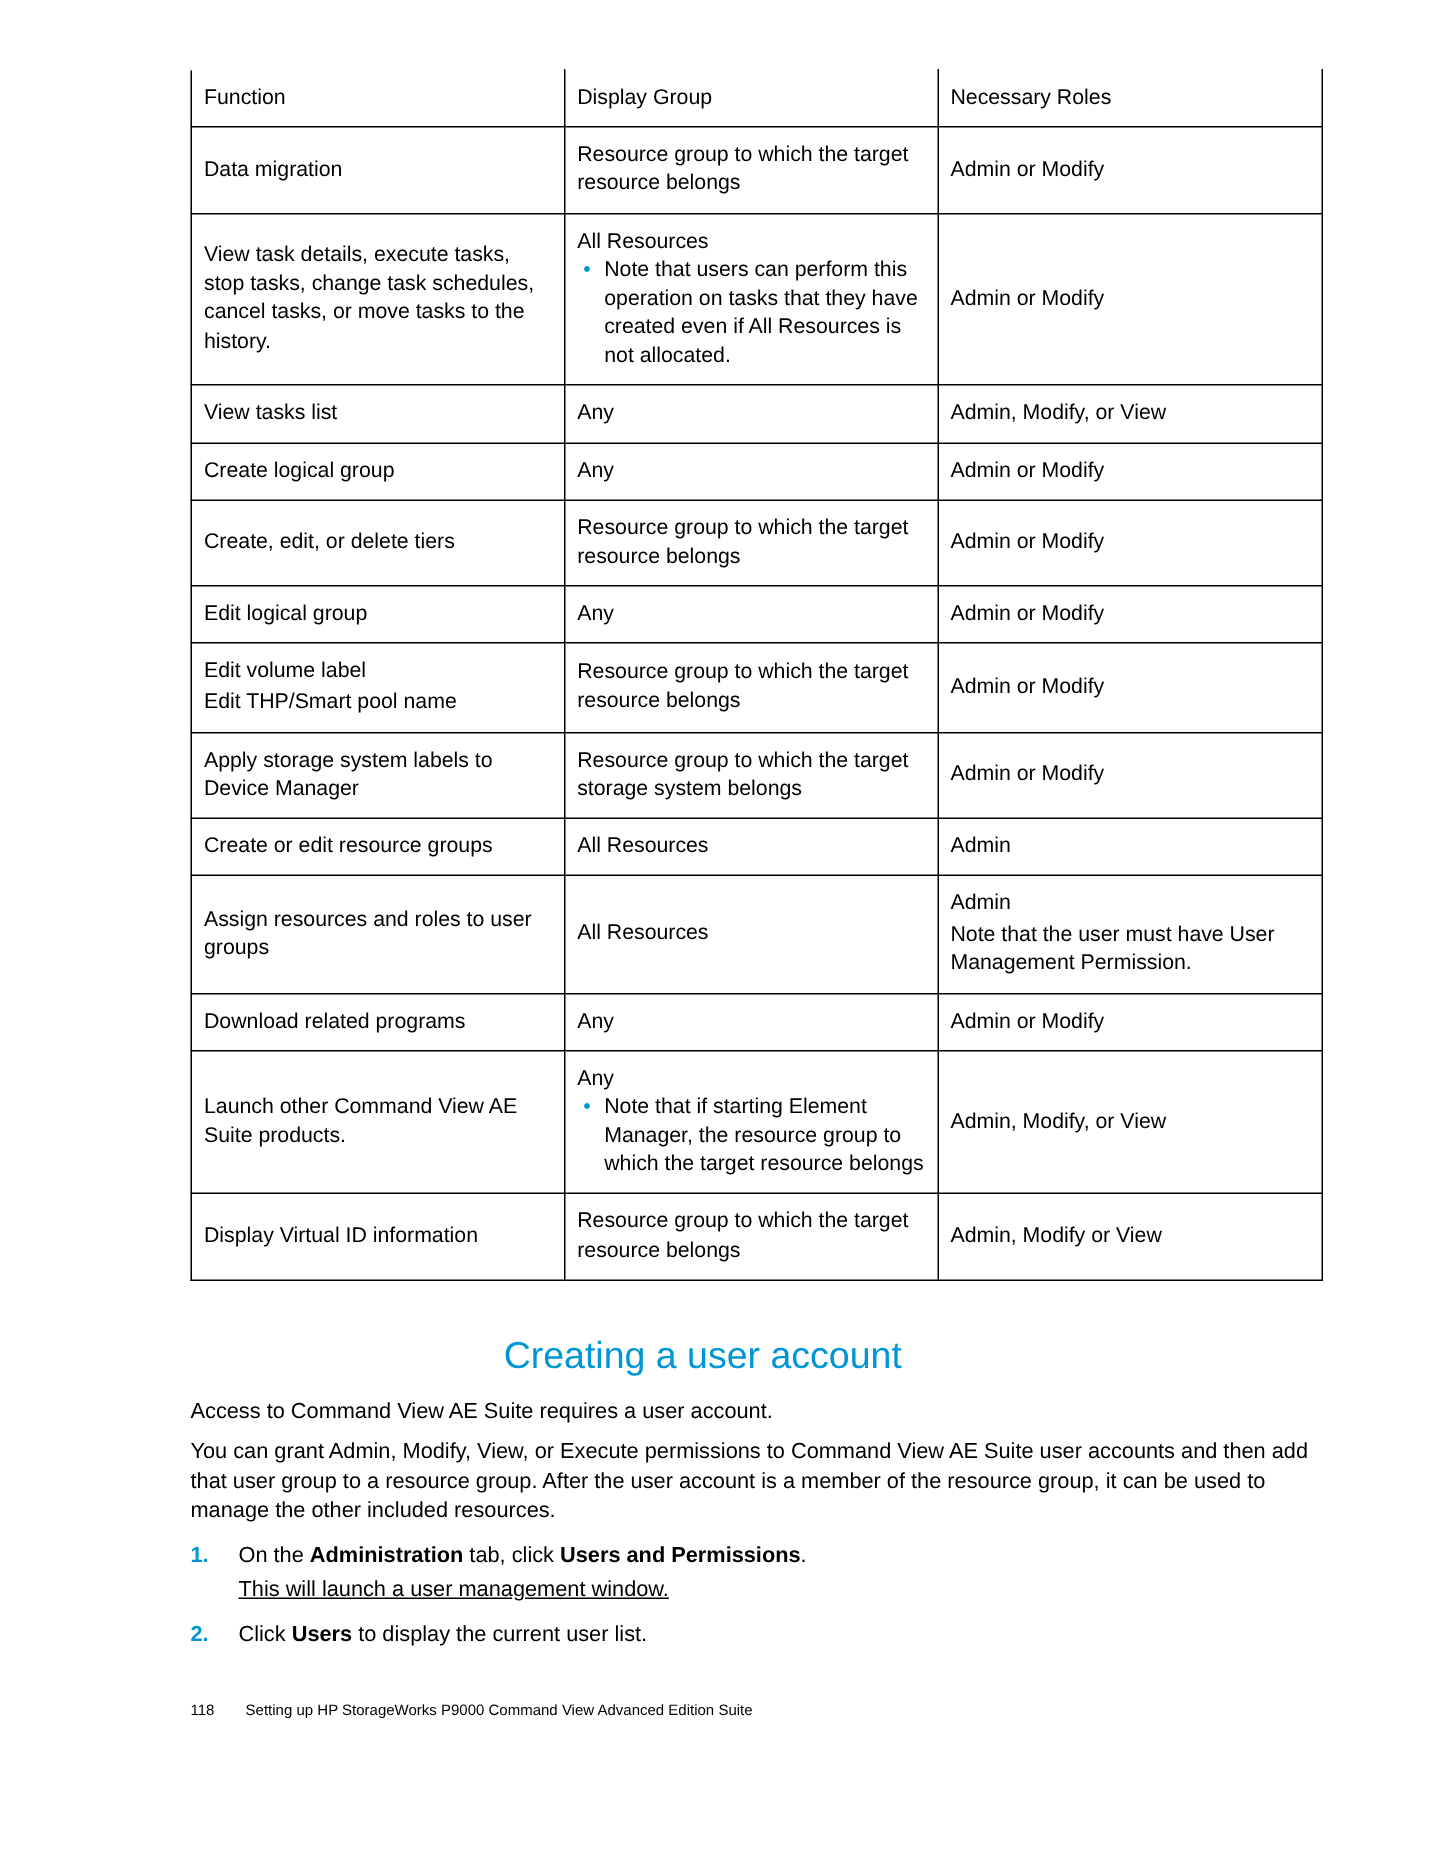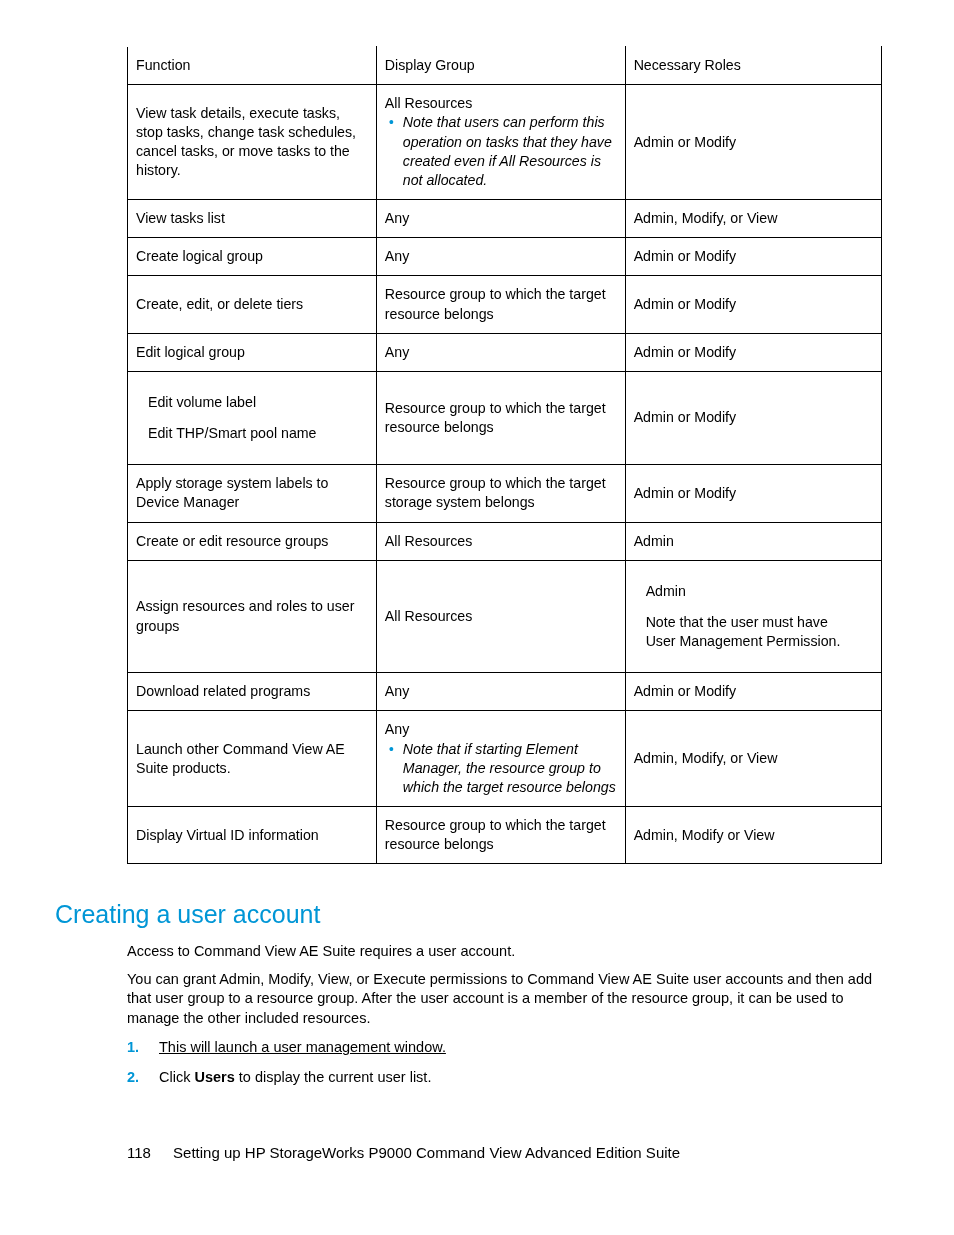--- a/index.html
+++ b/index.html
@@ -42,37 +42,37 @@
     border-right: 1px solid #000;
   }
   tr:first-child th {
     border-top: 1px solid #fff;
   }
   .celltop { vertical-align: top; }
   
   .cell-note {
     padding-left: 18px;
     position: relative;
-    font-style: italic;
   }
   .bullet::before {
     content: "•";
     color: #0096d6;
     position: absolute;
     left: 4px;
     top: 0;
   }
-  .multiline > div { margin: 12px; }
+  .multiline > div { margin: 0; }
   .multiline > div + div { margin-top: 2px; }
   
   h2.section-heading {
     font-size: 25px;
     font-weight: normal;
     color: #0096d6;
     margin: 34px 0 10px 0;
+    text-align: center;
   }
   p.body {
     margin: 8px 0 8px 0;
   }
   ol.steps {
     list-style: none;
     padding: 0;
     margin: 10px 0 0 0;
   }
   ol.steps > li {
@@ -89,42 +89,47 @@
   }
   .step-sub {
     margin-top: 4px;
     text-decoration: underline;
   }
   .b { font-weight: bold; }
   
   .footer {
     position: absolute;
     left: 127px;
-    bottom: 72px;
-    font-size: 15px;
+    bottom: 88px;
+    font-size: 10px;
   }
   .footer .pnum { margin-right: 18px; }
 </style>
 </head>
 <body>
 
 <div class="page-indent">
 <table>
   <colgroup>
         <col class="c1">
         <col class="c2">
         <col class="c3">
       </colgroup>
   <tbody>
         <tr>
     <th>Function</th>
     <th>Display Group</th>
     <th>Necessary Roles</th>
   </tr>
 
+  <tr>
+    <td>Data migration</td>
+    <td>Resource group to which the target resource belongs</td>
+    <td>Admin or Modify</td>
+  </tr>
 
   <tr>
     <td>View task details, execute tasks, stop tasks, change task schedules, cancel tasks, or move tasks to the history.</td>
     <td class="celltop">
       <div>All Resources</div>
       <div class="cell-note bullet">Note that users can perform this operation on tasks that they have created even if All Resources is not allocated.</div>
     </td>
     <td>Admin or Modify</td>
   </tr>
 
@@ -209,20 +214,23 @@
 
 <h2 class="section-heading">Creating a user account</h2>
 
 <div class="page-indent">
   <p class="body">Access to Command View AE Suite requires a user account.</p>
   <p class="body">You can grant Admin, Modify, View, or Execute permissions to Command View AE Suite user accounts and then add that user group to a resource group. After the user account is a member of the resource group, it can be used to manage the other included resources.</p>
 
   <ol class="steps">
     <li>
       <span class="num">1.</span>
+      <span>
+        <span>On the </span><span class="b">Administration</span><span> tab, click </span><span class="b">Users and Permissions</span><span>.</span>
+      </span>
       <div class="step-sub">This will launch a user management window.</div>
     </li>
     <li>
       <span class="num">2.</span>
       <span>
         <span>Click </span><span class="b">Users</span><span> to display the current user list.</span>
       </span>
     </li>
   </ol>
 </div>

